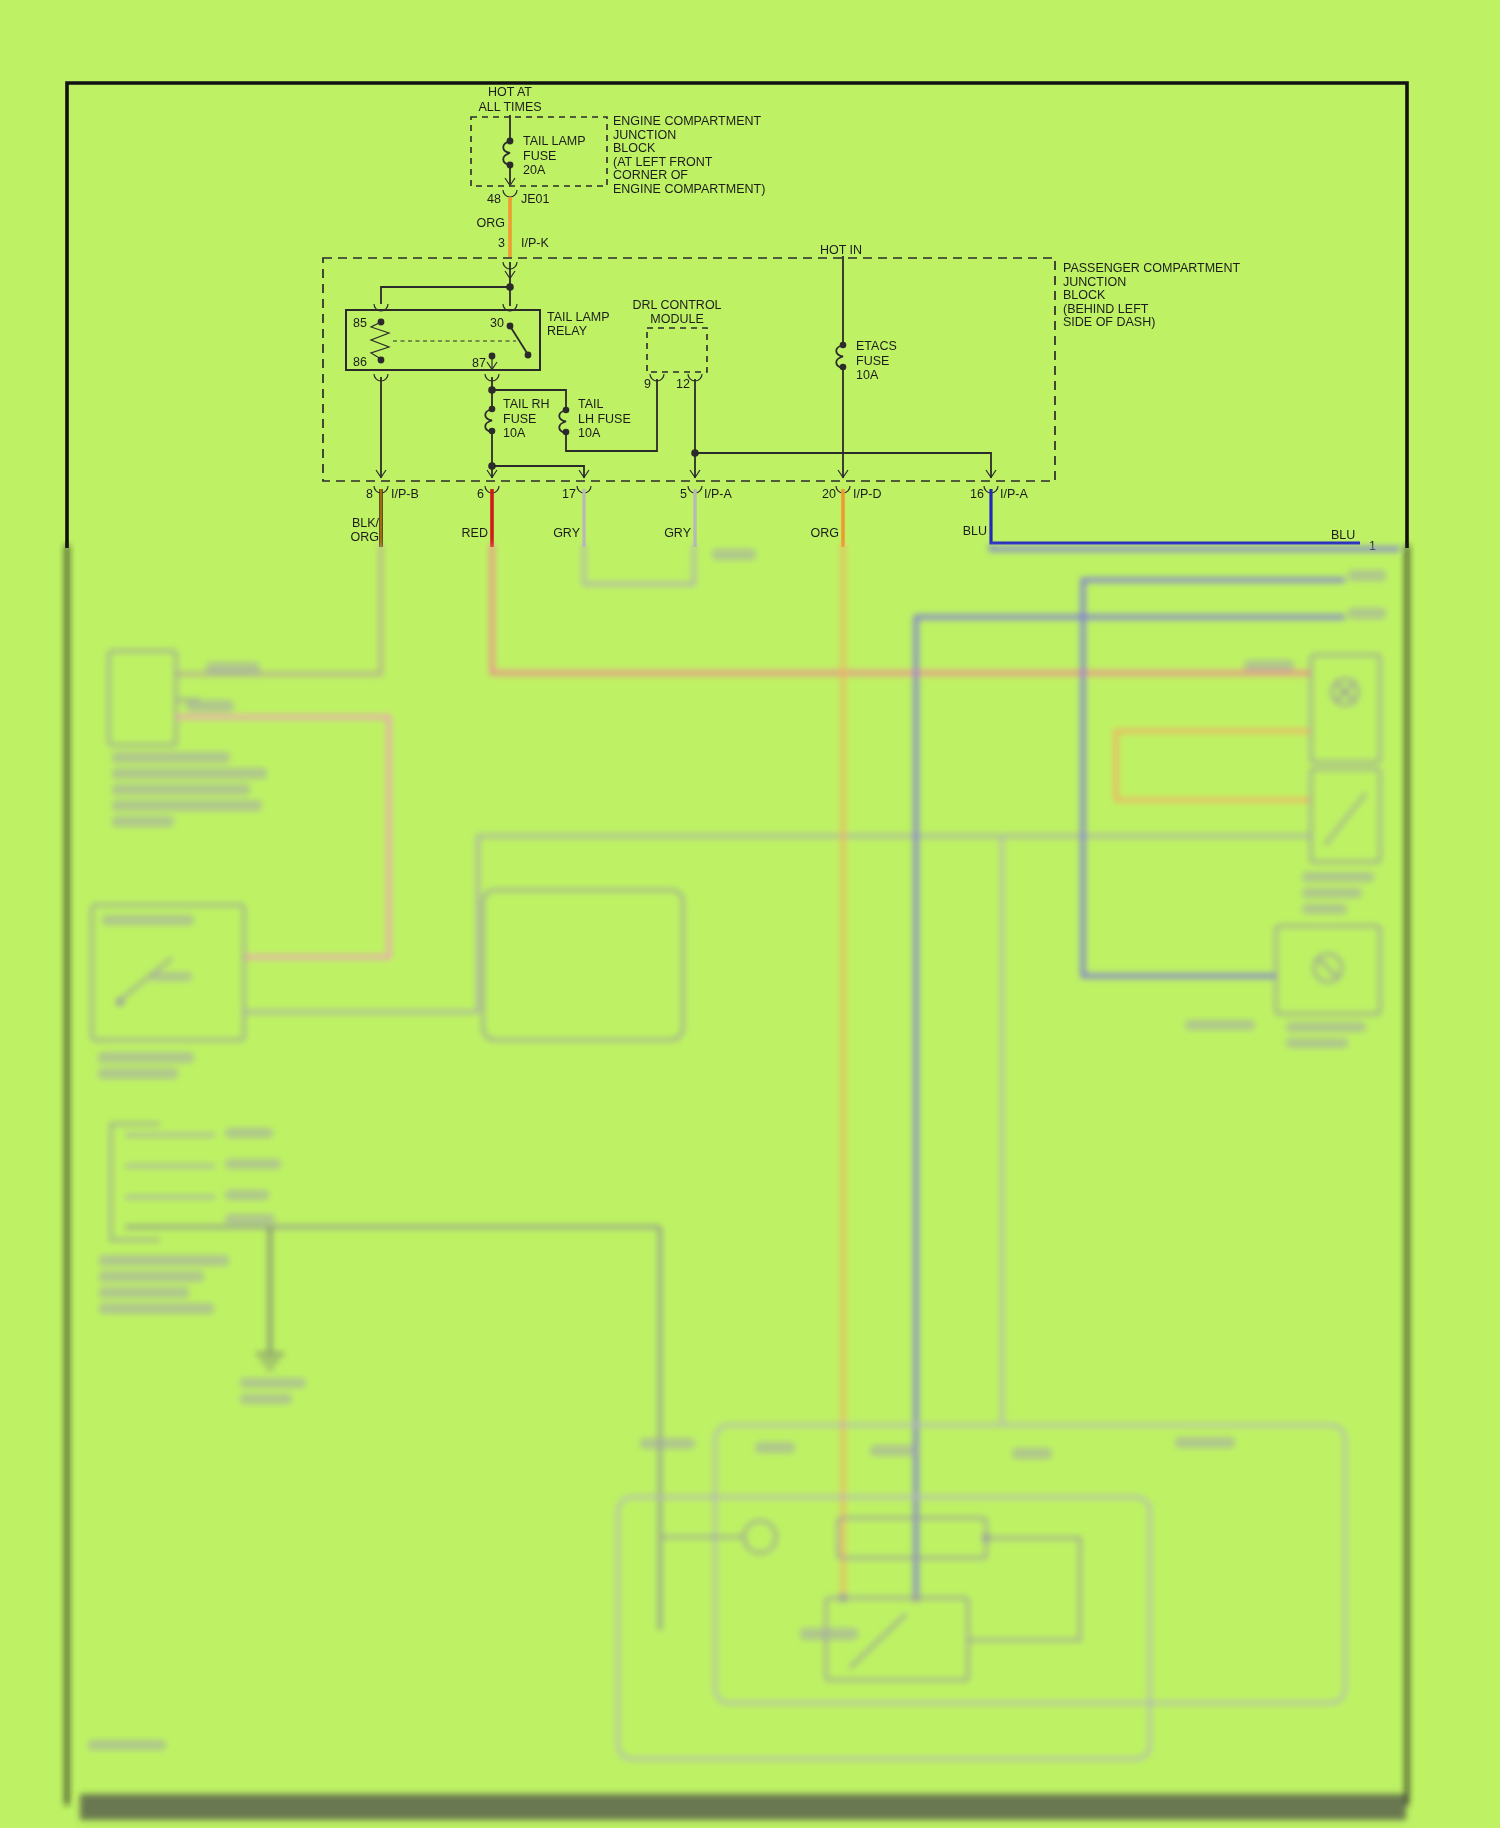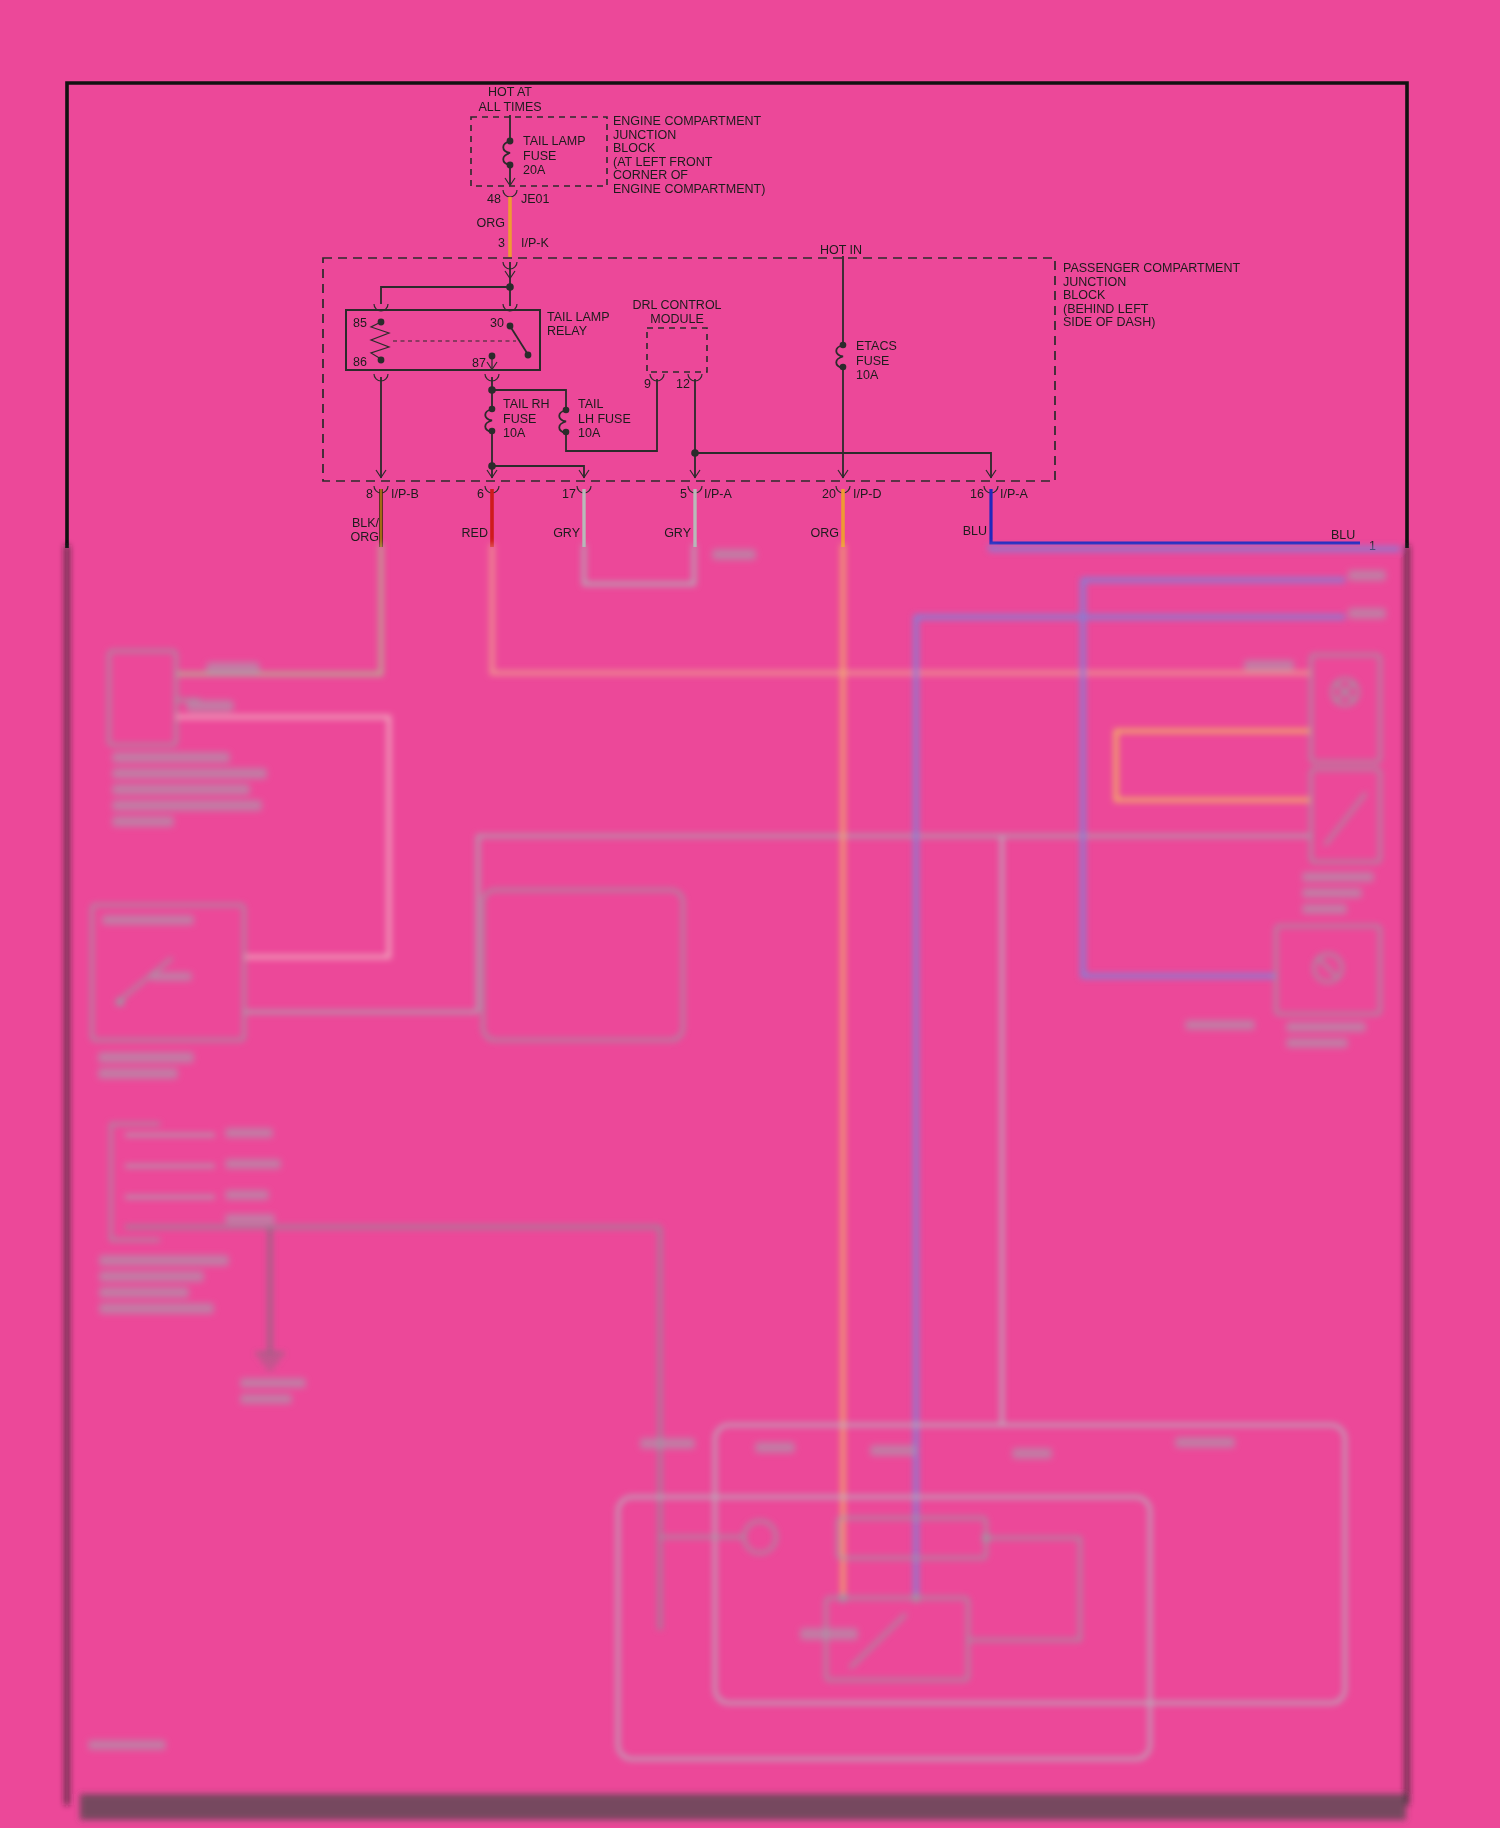--- a/index.html
+++ b/index.html
@@ -1,16 +1,16 @@
 <!DOCTYPE html>
 <html style="--c-line: #2b2b2b; --c-org: #ef9a33; --c-red: #cf1b1b; --c-gry: #b9b9b9; --c-blu: #2228bd; --c-blkorg_base: #3f2c08; --c-blkorg_stripe: #e8941f; --c-pale_red: #ee8f8f; --c-pink: #f0a3bb; --c-pale_org: #f2b165; --c-pale_blu: #8080d8; --c-pale_gry: #b0b0b8; --c-khaki: #b8ae92; --c-smudge: #a3a3ad;"><head>
 <meta charset="utf-8">
 <style>
   html,body{margin:0;padding:0;background:#ffffff;}
-  .page{position:relative;width:1500px;height:1828px;background:#ec4899;overflow:hidden;}
+  .page{position:relative;width:1500px;height:1828px;background:#bef264;overflow:hidden;}
   svg{display:block;}
   .t{font-family:"Liberation Sans","DejaVu Sans",sans-serif;font-size:12.5px;fill:#1c1c1c;}
   .ln{stroke:var(--c-line);stroke-width:1.8;fill:none;}
   .thin{stroke:var(--c-line);stroke-width:1.2;fill:none;}
   .boxdash{stroke:var(--c-line);stroke-width:1.7;fill:none;stroke-dasharray:9 6;}
   .smalldash{stroke:var(--c-line);stroke-width:1.6;fill:none;stroke-dasharray:6 5;}
   .dot{fill:var(--c-line);}
   .sm{fill:var(--c-smudge);opacity:.55;}
   .comp{stroke:#9a9aa2;stroke-width:2.6;fill:none;}
 </style>

